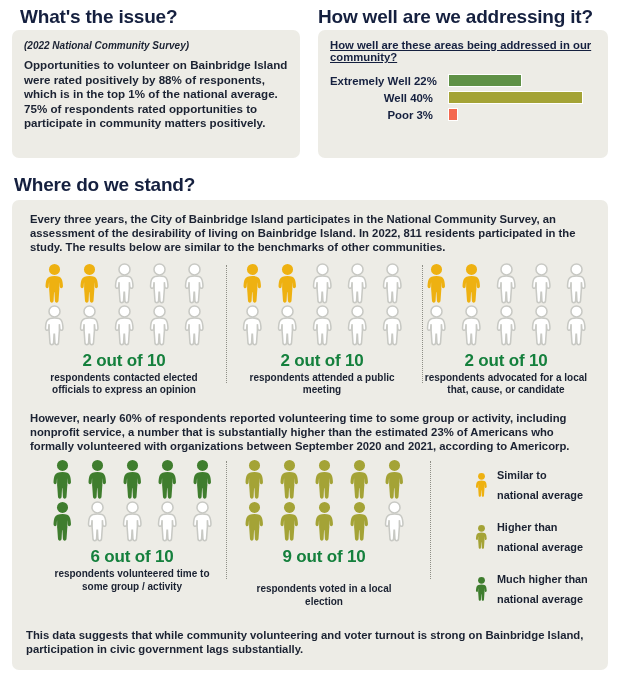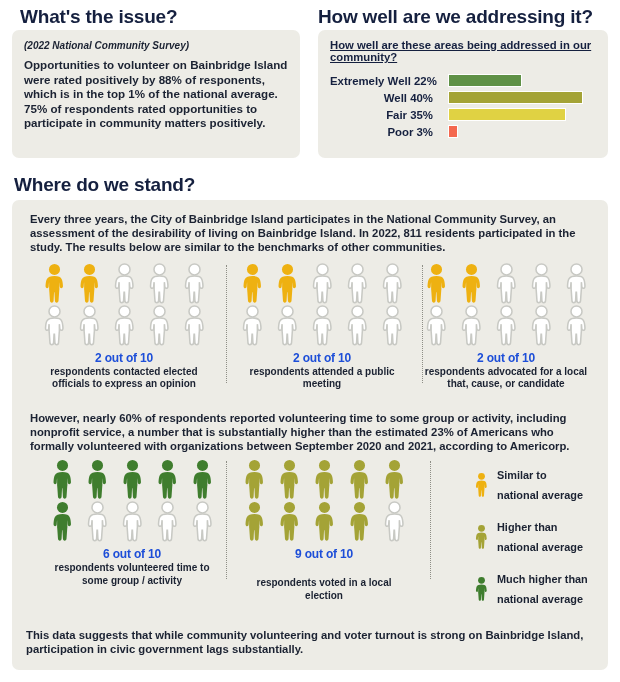--- a/index.html
+++ b/index.html
@@ -57,21 +57,21 @@
   .para{
     font-size:11.3px;line-height:14.2px;font-weight:bold;color:#1b2232;margin:0;
   }
 
   
   .groups{position:relative;width:100%;}
   .group{position:absolute;text-align:center;}
   .people-grid{display:flex;flex-wrap:wrap;width:175px;margin:0 auto;}
   .pcell{width:35px;height:42px;display:flex;align-items:flex-start;justify-content:center;}
   .stat{
-    font-size:12px;font-weight:bold;color:#1d4ed8;margin:4px 0 1px 0;letter-spacing:-0.2px;
+    font-size:17px;font-weight:bold;color:#15803d;margin:4px 0 1px 0;letter-spacing:-0.2px;
   }
   .caption{
     font-size:10px;line-height:12.6px;font-weight:bold;color:#1b2232;
   }
   .vdiv{
     position:absolute;width:0;border-left:1.5px dotted #8e8e86;
   }
 
   
   .legend{position:absolute;}
@@ -107,26 +107,20 @@
         <div class="bar" style="width:50%;background:#5f9146;"></div>
       </div>
     </div>
         <div class="bar-row">
       <div class="bar-label">Well 40%</div>
       <div class="bar-track">
         <div class="bar" style="width:90.9090909090909%;background:#a4a336;"></div>
       </div>
     </div>
         <div class="bar-row">
-      <div class="bar-label">Fair 35%</div>
-      <div class="bar-track">
-        <div class="bar" style="width:79.54545454545455%;background:#e0d243;"></div>
-      </div>
-    </div>
-        <div class="bar-row">
       <div class="bar-label">Poor 3%</div>
       <div class="bar-track">
         <div class="bar" style="width:6.8181818181818175%;background:#f4684f;"></div>
       </div>
     </div>
       </div>
   </div>
 
   <div class="stand-title">
     <div class="h-big">Where do we stand?</div>

